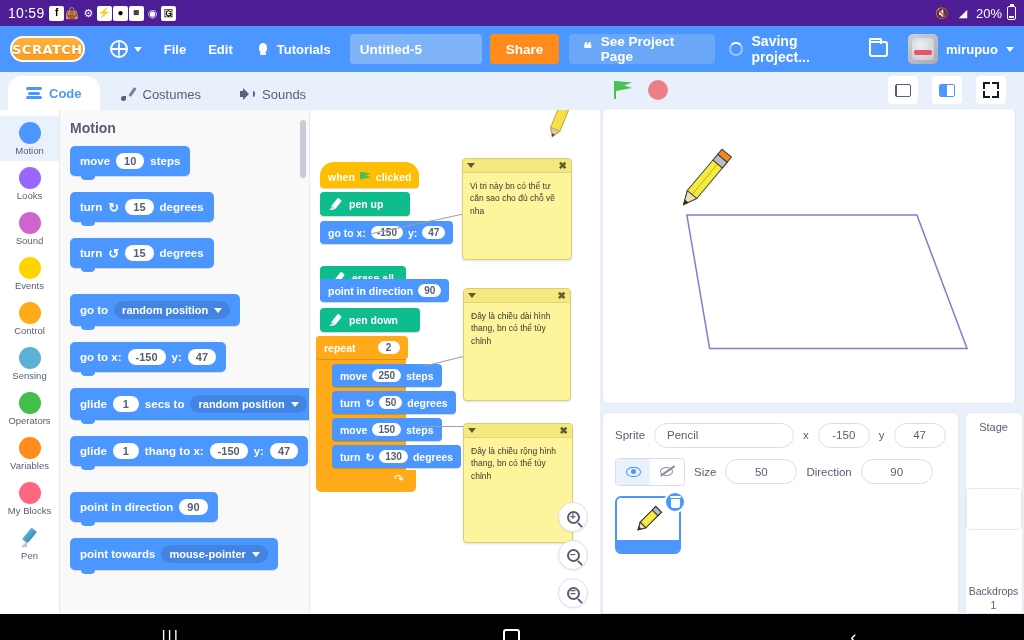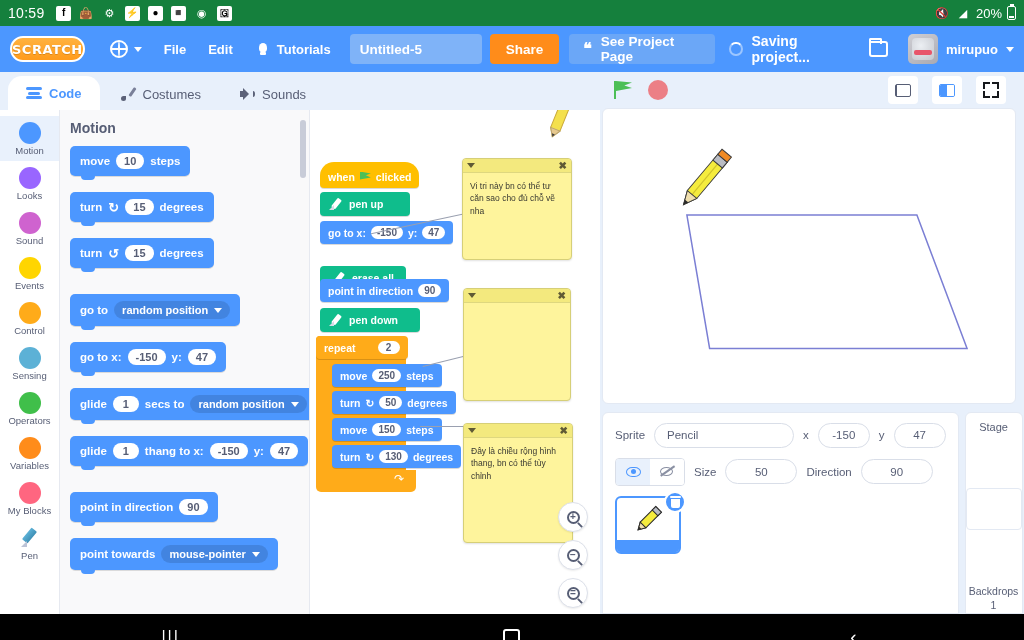--- a/index.html
+++ b/index.html
@@ -5,22 +5,22 @@
   * { box-sizing: border-box; margin: 0; padding: 0; }
   html, body { width: 1024px; height: 640px; overflow: hidden; }
   body {
     font-family: "Liberation Sans", sans-serif;
     background: #e8f0fb;
     -webkit-font-smoothing: antialiased;
   }
 
   
   #statusbar {
-    height: 26px; background: #15803d; color: #fff;
-    display: flex; align-items: center; padding: 8px 8px; gap: 7px;
+    height: 26px; background: #4c1d95; color: #fff;
+    display: flex; align-items: center; padding: 8px 8px; 
     font-size: 13px;
   }
   #statusbar .clock { font-size: 14px; letter-spacing: .3px; margin-right: 4px; }
   .sb-icon {
     width: 16px; height: 16px; display: inline-flex;
     align-items: center; justify-content: center;
     font-size: 11px; line-height: 1;
   }
   .sb-box { background: #fff; color: #000; border-radius: 2px; font-weight: bold;
             width: 15px; height: 15px; display:flex; align-items:center; justify-content:center;
@@ -630,20 +630,21 @@
             <span class="cx">✖</span>
           </div>
           <div class="ctext">Vi tri này bn có thể tư căn sao cho đủ chỗ vẽ nha</div>
         </div>
 
         <div class="ccomment" style="left:153px; top:178px; width:108px; height:113px;">
           <div class="cbar">
             <span class="ctri"></span>
             <span class="cx">✖</span>
           </div>
+          <div class="ctext">Đây là chiều dài hình thang, bn có thể tùy chỉnh</div>
         </div>
 
         <div class="ccomment" style="left:153px; top:313px; width:110px; height:120px;">
           <div class="cbar">
             <span class="ctri"></span>
             <span class="cx">✖</span>
           </div>
           <div class="ctext">Đây là chiều rộng hình thang, bn có thể tùy chỉnh</div>
         </div>
 

